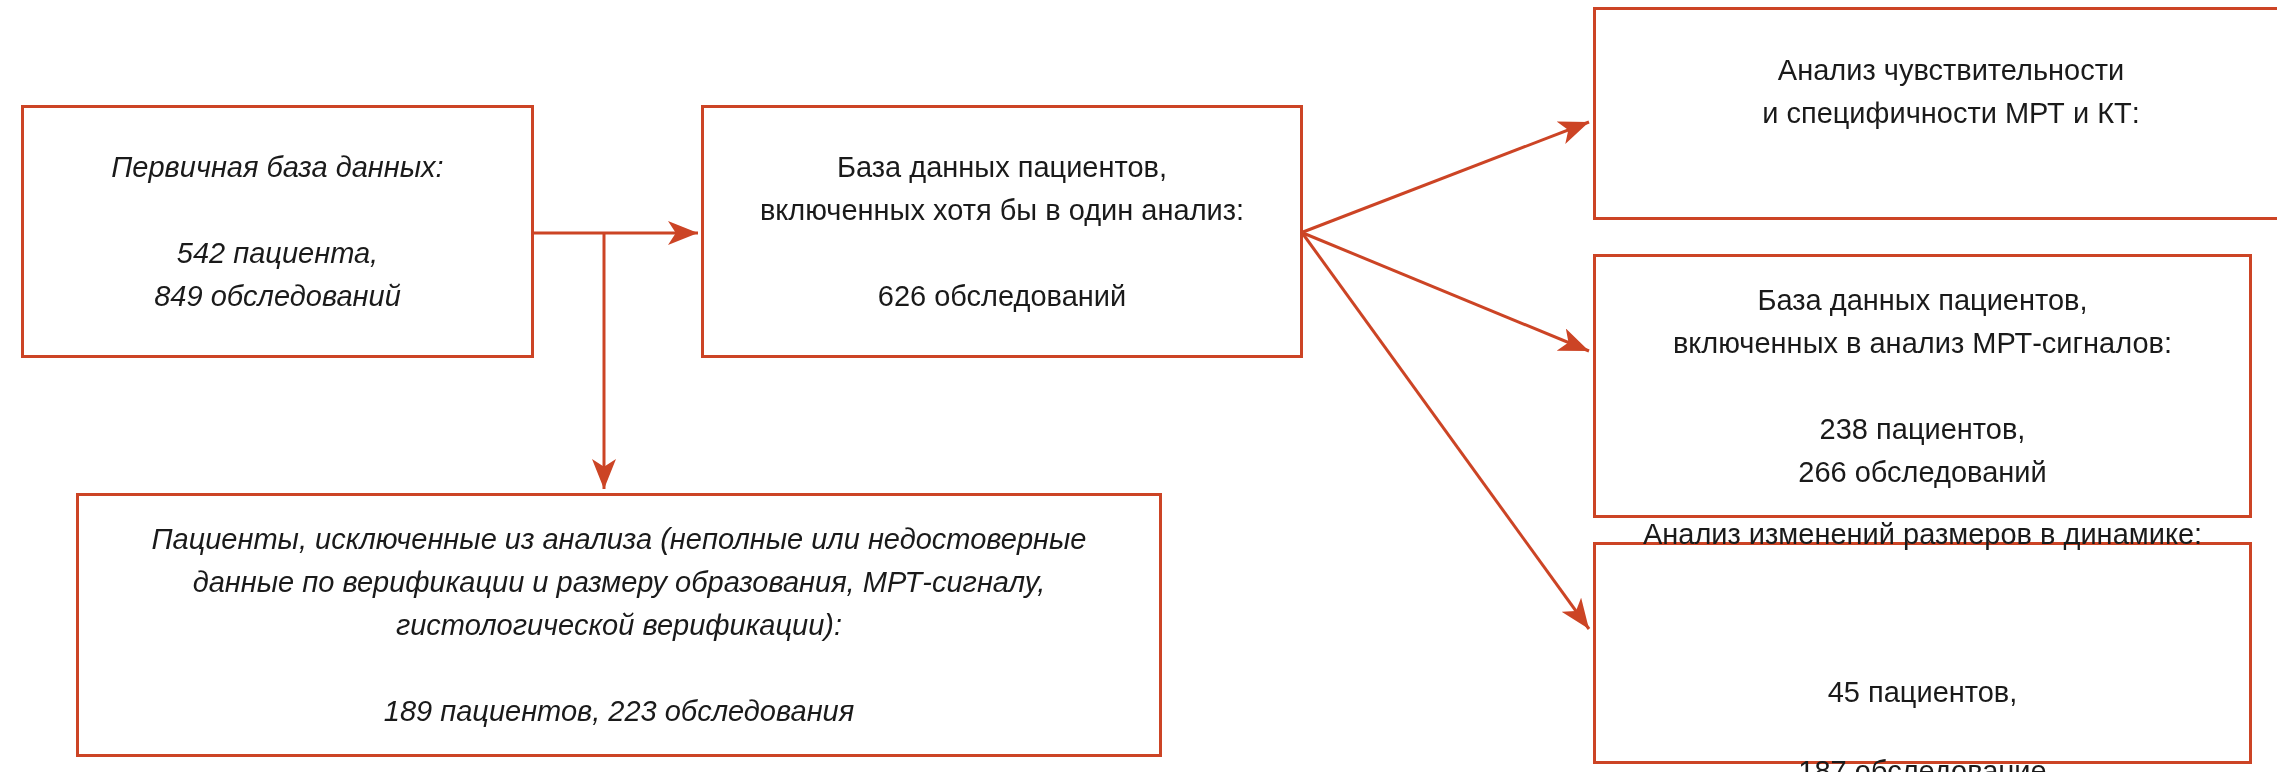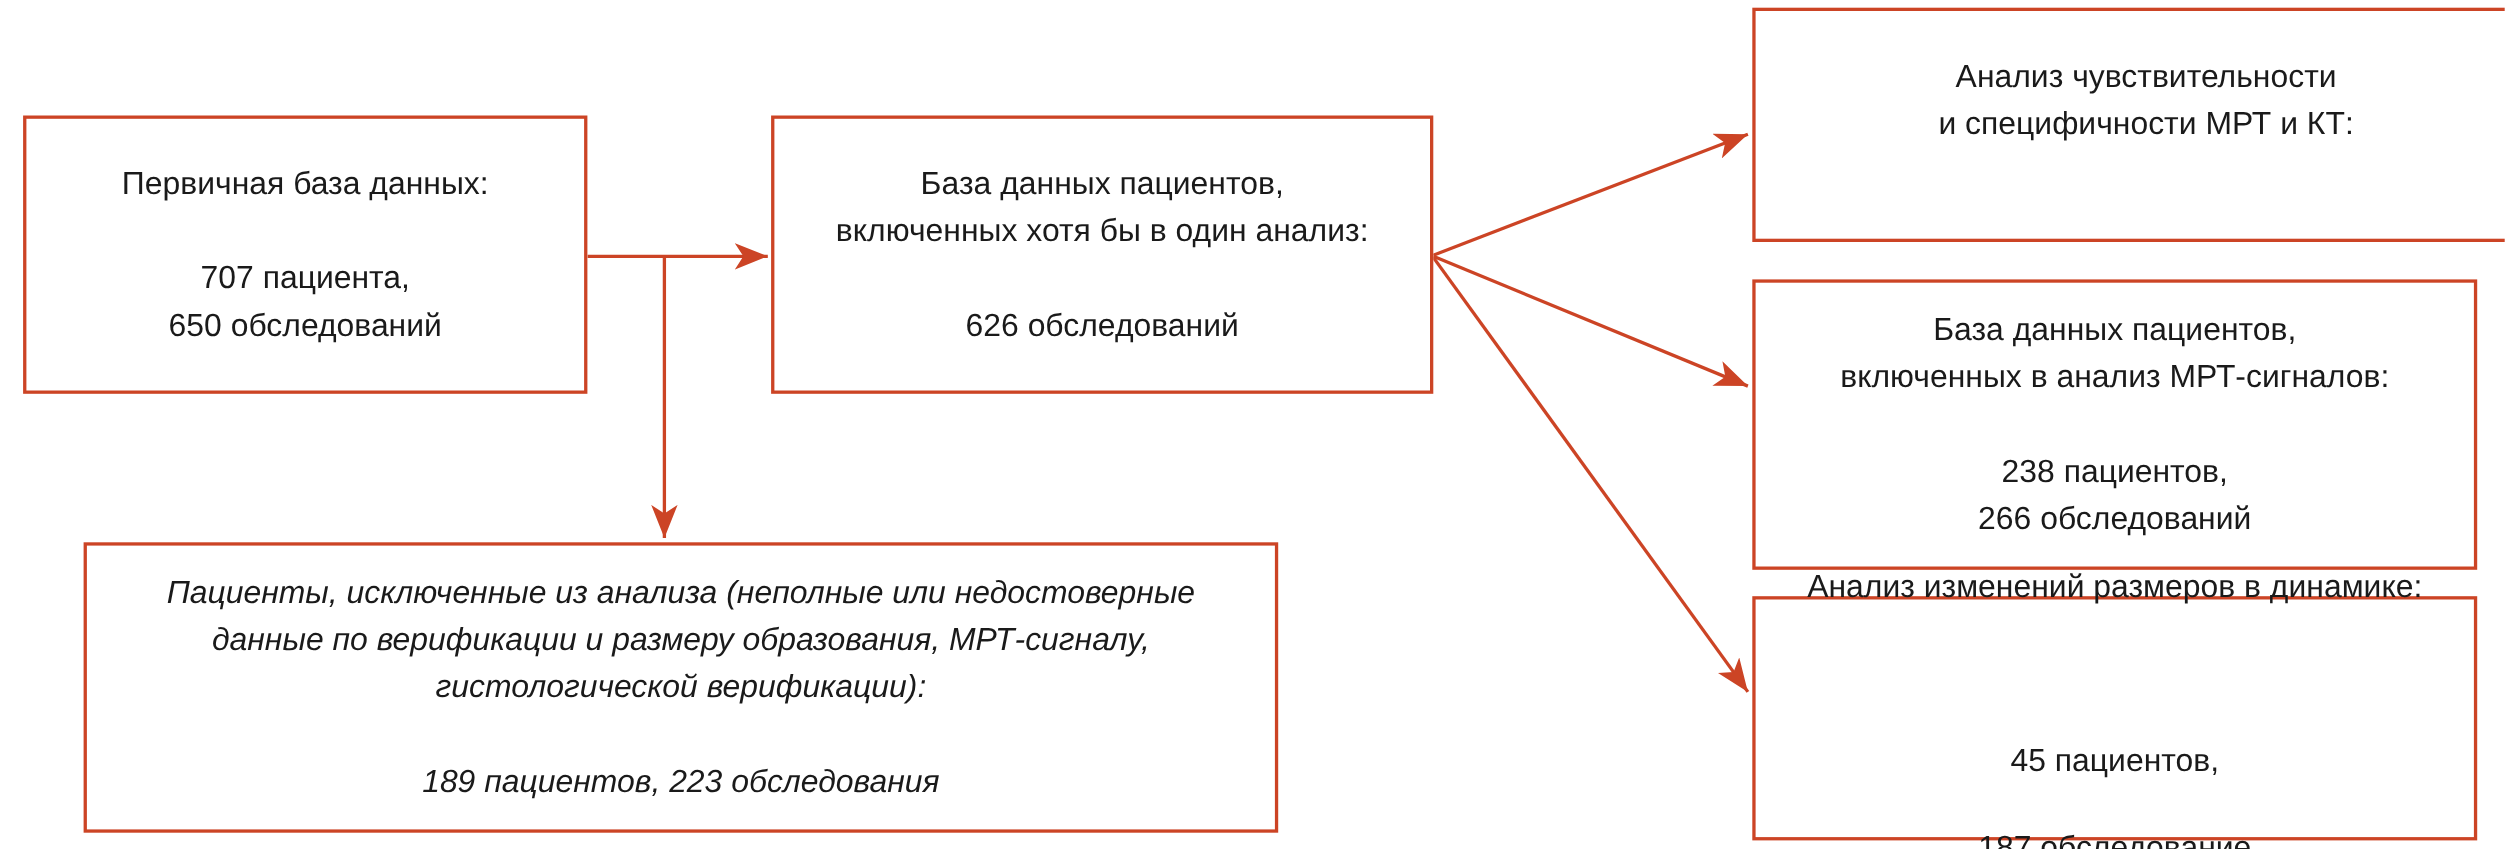--- a/index.html
+++ b/index.html
@@ -27,21 +27,21 @@
     align-items: center;
     text-align: center;
     font-size: 29px;
     line-height: 43px;
     z-index: 2;
   }
   .box-line {
     min-height: 43px;
     white-space: nowrap;
   }
-  #box-primary     { left: 21px;   top: 105px; width: 513px;  height: 253px; }
+  #box-primary     { left: 21px;   top: 105px; width: 513px;  height: 253px; font-style: italic; }
   #box-included    { left: 701px;  top: 105px; width: 602px;  height: 253px; }
   #box-excluded    { left: 76px;   top: 493px; width: 1086px; height: 264px; font-style: italic; }
   #box-sensitivity { left: 1593px; top: 7px;   width: 716px;  height: 213px; }
   #box-mri-signals { left: 1593px; top: 254px; width: 659px;  height: 264px; }
   #box-dynamics    { left: 1593px; top: 542px; width: 659px;  height: 222px; gap: 36px; }
   #arrow-layer {
     position: absolute;
     left: 0; top: 0;
     width: 2277px; height: 772px;
     z-index: 1;
@@ -62,22 +62,22 @@
     <line x1="534" y1="233" x2="698" y2="233" stroke="currentColor" stroke-width="3" marker-end="url(#ah)"></line>
     <line x1="604" y1="233" x2="604" y2="489" stroke="currentColor" stroke-width="3" marker-end="url(#ah)"></line>
     <line x1="1303" y1="232" x2="1589" y2="122" stroke="currentColor" stroke-width="3" marker-end="url(#ah)"></line>
     <line x1="1303" y1="233" x2="1589" y2="351" stroke="currentColor" stroke-width="3" marker-end="url(#ah)"></line>
     <line x1="1303" y1="234" x2="1589" y2="629" stroke="currentColor" stroke-width="3" marker-end="url(#ah)"></line>
   </svg>
 
   <div class="box" id="box-primary">
     <div class="box-line">Первичная база данных:</div>
     <div class="box-line"></div>
-    <div class="box-line">707 пациента,</div>
-    <div class="box-line">650 обследований</div>
+    <div class="box-line">542 пациента,</div>
+    <div class="box-line">849 обследований</div>
   </div>
 
   <div class="box" id="box-included">
     <div class="box-line">База данных пациентов,</div>
     <div class="box-line">включенных хотя бы в один анализ:</div>
     <div class="box-line"></div>
     <div class="box-line">626 обследований</div>
   </div>
 
   <div class="box" id="box-excluded">

